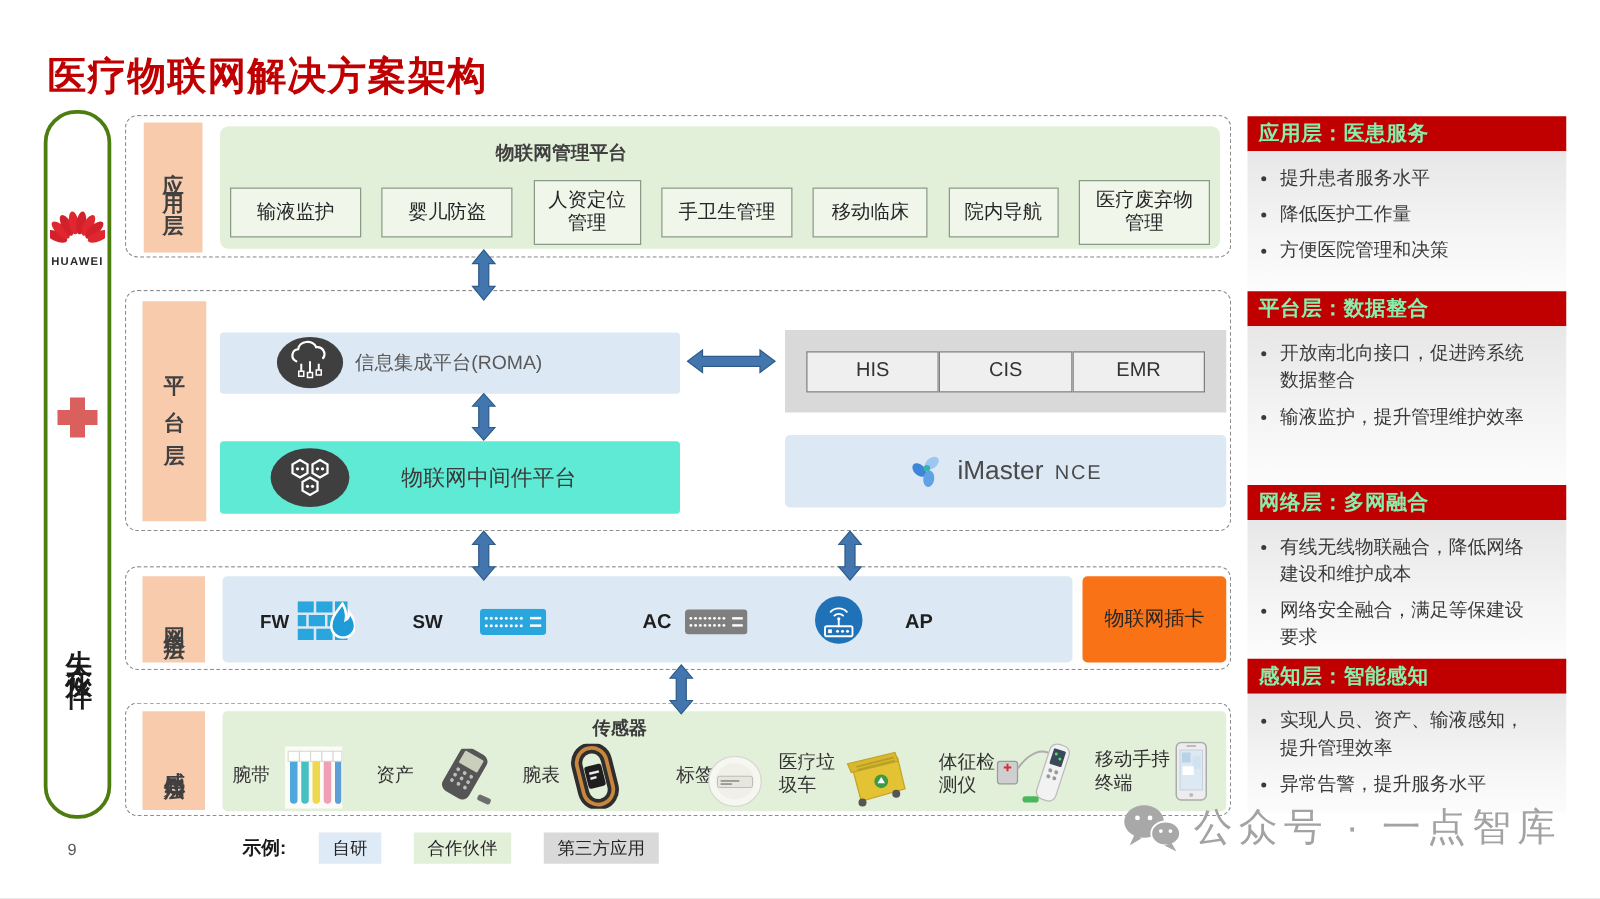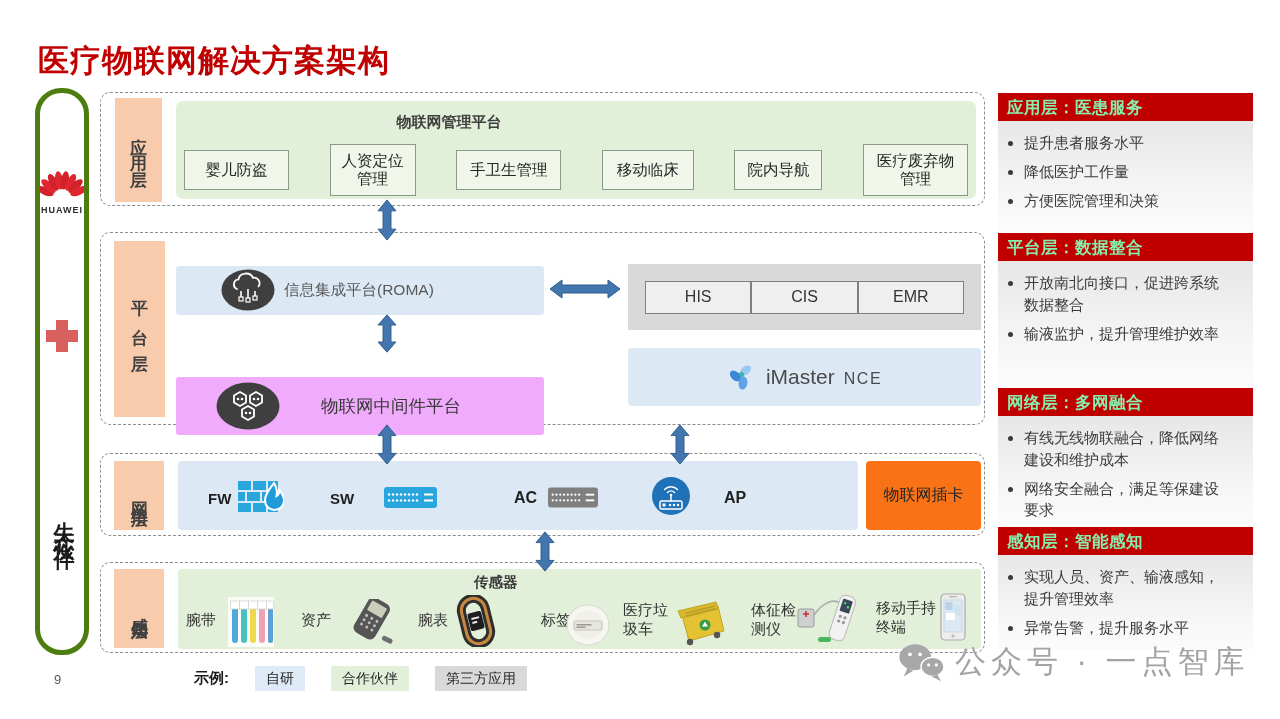--- a/index.html
+++ b/index.html
@@ -2,21 +2,21 @@
 <html><head>
 <meta charset="utf-8">
 <style>
   * { margin:0; padding:0; box-sizing:border-box; }
   body { font-family:"Liberation Sans","DejaVu Sans",sans-serif; background:#888; }
   .slide { position:relative; width:1280px; height:719px; background:#ffffff; overflow:hidden; margin:0 auto; }
 
   .title { position:absolute; left:38px; top:40px; font-size:31px; font-weight:bold; color:#C00000; letter-spacing:1px; }
 
   
-  .eco { position:absolute; left:35px; top:88px; width:54px; height:567px; border:5px solid #4d7c0f; border-radius:26px; background:#fff; }
+  .eco { position:absolute; left:35px; top:88px; width:54px; height:567px; border:3px solid #4d7c0f; border-radius:26px; background:#fff; }
   .eco-logo { position:absolute; left:50%; top:73px; transform:translateX(-50%); text-align:center; }
   .eco-brand { font-size:9px; font-weight:bold; color:#2B2B2B; letter-spacing:1px; margin-top:1px; }
   .eco-cross { position:absolute; left:50%; top:225px; transform:translateX(-50%); }
   .eco-text { position:absolute; left:0; top:330px; width:100%; writing-mode:vertical-lr; text-orientation:upright; text-align:center; line-height:48px; font-size:21px; font-weight:bold; color:#1A1A1A; letter-spacing:9px; height:200px; }
 
   
   .layer { position:absolute; left:100px; width:885px; border:1px dashed #8C8C8C; border-radius:10px; background:#fff; }
   .layer-app        { top:92px;  height:114px; }
   .layer-platform   { top:232px; height:193px; }
   .layer-network    { top:453px; height:83px;  }
@@ -32,21 +32,21 @@
   .app-green { position:absolute; left:75px; top:8px; width:800px; height:98px; background:#E2EFD9; border-radius:7px; }
   .app-green-title { position:absolute; left:0; top:12px; width:546px; text-align:center; font-size:15px; font-weight:600; color:#3F3F3F; }
   .app-row { position:absolute; left:8px; right:8px; top:40px; height:58px; display:flex; align-items:center; justify-content:space-between; }
   .app-box { background:#F1F6EB; border:1px solid #8A9A88; color:#262626; font-size:15.5px; display:flex; align-items:center; justify-content:center; text-align:center; height:40px; line-height:1.15; }
   .app-box.two { height:52px; padding:0 10px; }
   .w105 { width:105px; } .w92 { width:92px; } .w88 { width:88px; } .w86 { width:86px; }
 
   
   .roma-box { position:absolute; left:75px; top:33px; width:368px; height:49px; background:#DCE9F5; border-radius:3px; }
   .roma-text { position:absolute; left:108px; top:0; height:100%; display:flex; align-items:center; font-size:15.5px; color:#595959; }
-  .mid-box { position:absolute; left:75px; top:120px; width:368px; height:58px; background:#f0abfc; border-radius:3px;margin-top:24px; }
+  .mid-box { position:absolute; left:75px; top:120px; width:368px; height:58px; background:#5eead4; border-radius:3px; }
   .mid-text { position:absolute; left:145px; top:0; height:100%; display:flex; align-items:center; font-size:17.5px; color:#3A3A3A; }
   .sys-box { position:absolute; left:527px; top:31px; width:353px; height:66px; background:#D9D9D9; display:flex; align-items:center; justify-content:space-between; padding:0 17px; }
   .sys-item { width:108px; height:33px; background:#EFEFEF; border:1px solid #7F7F7F; display:flex; align-items:center; justify-content:center; font-size:16px; color:#333; }
   .imaster-box { position:absolute; left:527px; top:115px; width:353px; height:58px; background:#DCE9F5; border-radius:4px; display:flex; align-items:center; justify-content:center; gap:9px; }
   .imaster-main { font-size:21px; color:#4A4A4A; }
   .imaster-suffix { font-size:16px; color:#4A4A4A; letter-spacing:1.5px; padding-top:3px; }
 
   
   .net-blue { position:absolute; left:77px; top:7px; width:680px; height:69px; background:#DCE9F5; border-radius:4px; }
   .net-label { position:absolute; font-size:15px; font-weight:bold; color:#1F1F1F; top:50%; transform:translateY(-38%); }
@@ -105,20 +105,21 @@
       </svg>
     </div>
     <div class="eco-text">生态伙伴</div>
   </div>
 
   <div class="layer layer-app">
     <div class="v-label vl-app">应用层</div>
     <div class="app-green">
       <div class="app-green-title">物联网管理平台</div>
       <div class="app-row">
+        <div class="app-box w105">输液监护</div>
         <div class="app-box w105">婴儿防盗</div>
         <div class="app-box two w86">人资定位管理</div>
         <div class="app-box w105">手卫生管理</div>
         <div class="app-box w92">移动临床</div>
         <div class="app-box w88">院内导航</div>
         <div class="app-box two w105">医疗废弃物管理</div>
       </div>
     </div>
   </div>
 

